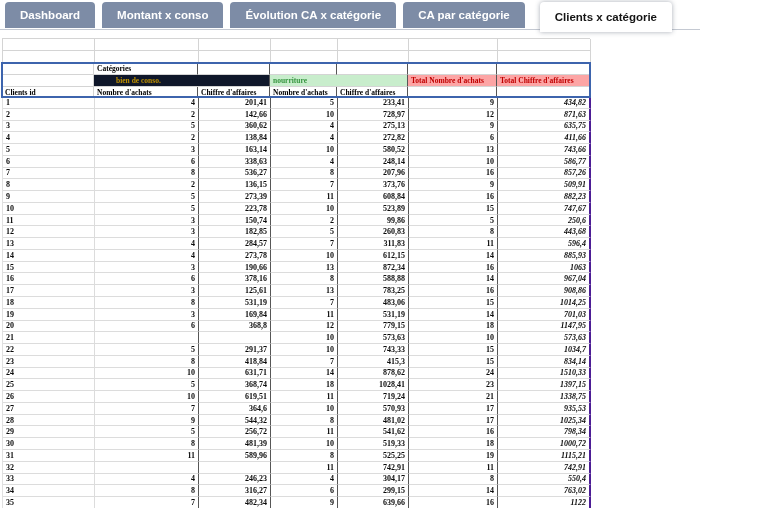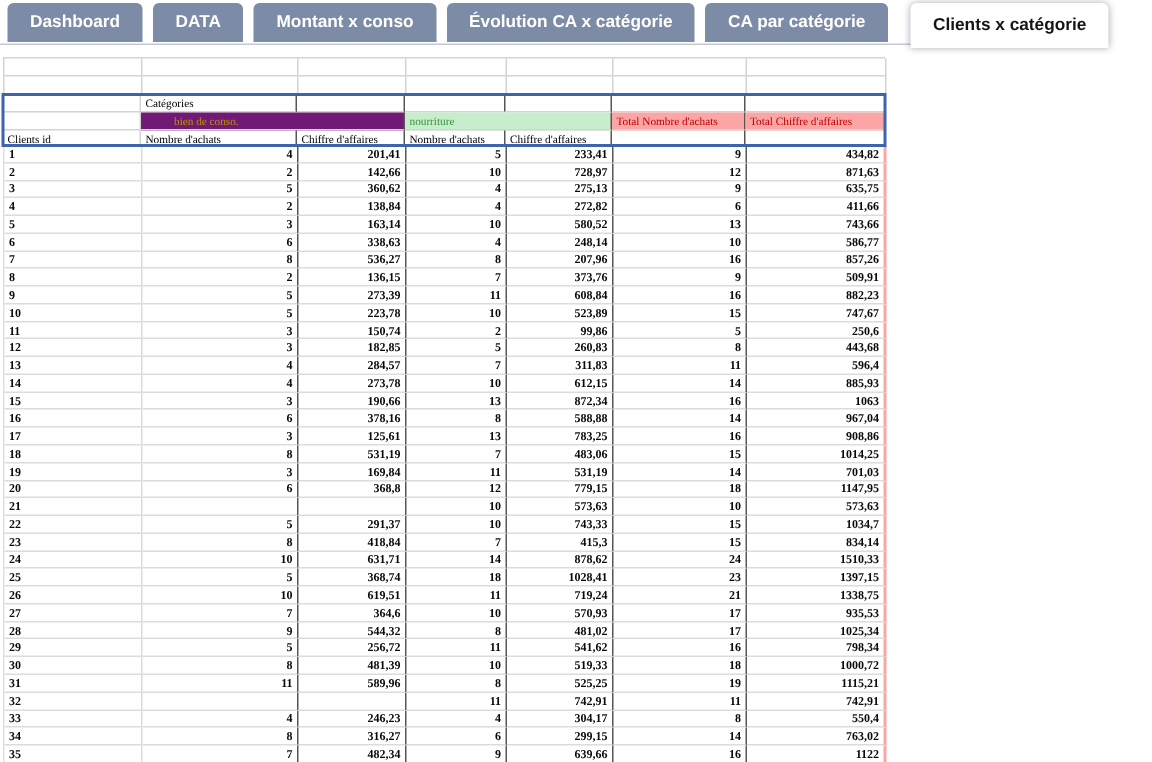--- a/index.html
+++ b/index.html
@@ -37,52 +37,51 @@
   .pregrid { grid-template-rows:12px 12px; border-top:1px solid #d4d4d4; border-left:1px solid #d4d4d4; }
   .pcell { border-right:1px solid #d4d4d4; border-bottom:1px solid #d4d4d4; }
 
   
   .thead {
     grid-template-rows:12px 12px 10px;
     outline:2px solid #3d64ad; outline-offset:-1px; background:#fff;
   }
   .hcell {
     display:flex; align-items:center; padding:0 3px;
-    font-size:7.5px; font-weight:normal; color:#000;
+    font-size:7.5px; font-weight:bold; color:#000;
     border-right:1px solid #d4d4d4; border-bottom:1px solid #d4d4d4;
     white-space:nowrap; overflow:hidden;
   }
   .hcell.dark  { border-right:1px solid #565656; }
   .hcell.span2 { grid-column:span 2; }
   .hcell.last  { border-right:none; }
   .hcell.nobot { border-bottom:none; }
-  .yellow { background:#701a75; color:#bf9000;padding-left:22px; }
+  .yellow { background:#0f172a; color:#bf9000;padding-left:22px; }
   .green  { background:#c8edcc; color:#35953f; }
   .pink   { background:#fca5a5; color:#c00000; }
 
   
   .tbody { border-left:1px solid #e0e0e0; }
   .trow { display:grid; grid-template-columns:92px 104px 72px 67px 71px 89px 93px; height:11.77px; }
   .cell {
     display:flex; align-items:center; justify-content:flex-end;
     padding:0 3px; font-size:8px; font-weight:bold; color:#0a0a0a;
     border-right:1px solid #565656; border-bottom:1px solid #dcdcdc;
     white-space:nowrap; overflow:hidden;
   }
   .cell.col-a { justify-content:flex-start; border-right-color:#dcdcdc; }
-  .cell.col-g { border-right:2px solid #fca5a5; }
+  .cell.col-g { border-right:2px solid #4c1d95;font-style:italic; }
 </style>
 </head>
 <body>
 
 <div id="stage">
 
   <div class="tabbar">
     <div class="tab">Dashboard</div>
-    <div class="tab">DATA</div>
     <div class="tab">Montant x conso</div>
     <div class="tab">Évolution CA x catégorie</div>
     <div class="tab">CA par catégorie</div>
     <div class="tab active">Clients x catégorie</div>
   </div>
 
   <div class="sheet">
 
     <div class="grid7 pregrid" id="pregrid">
         <div class="pcell"></div>

